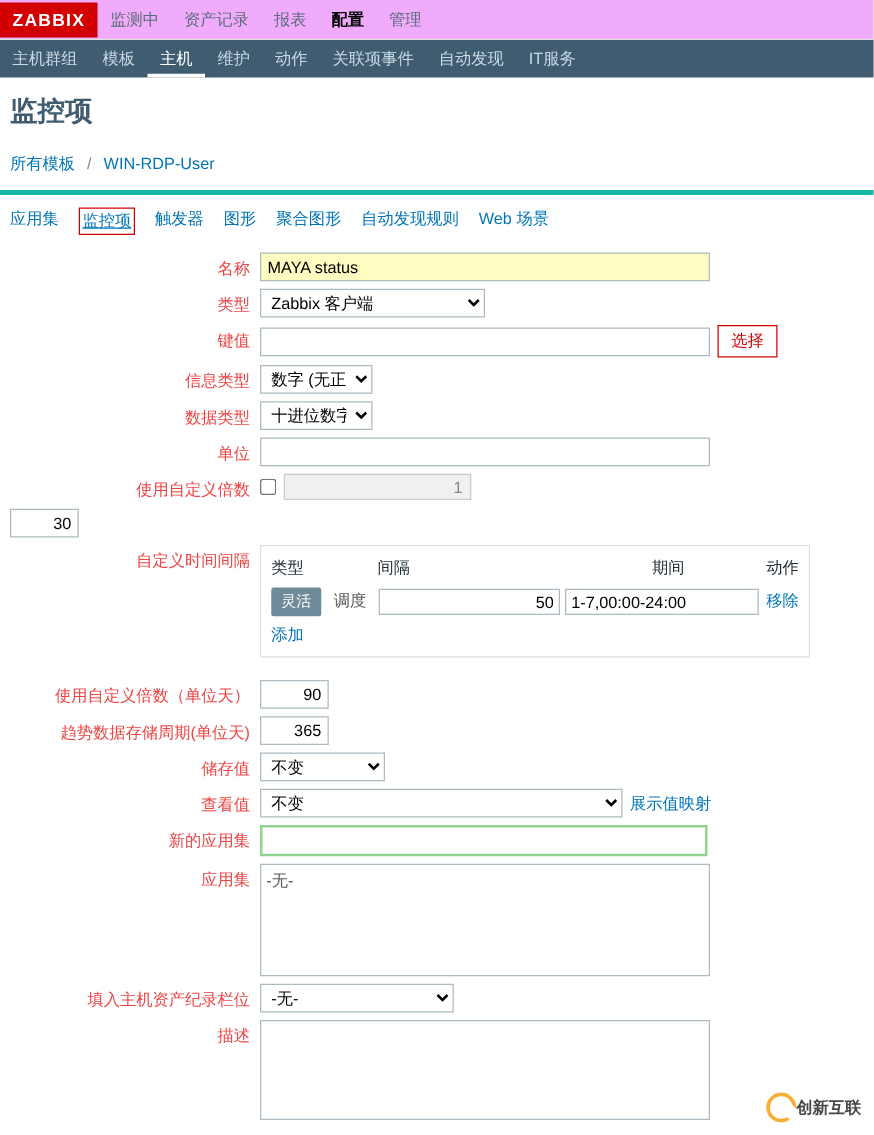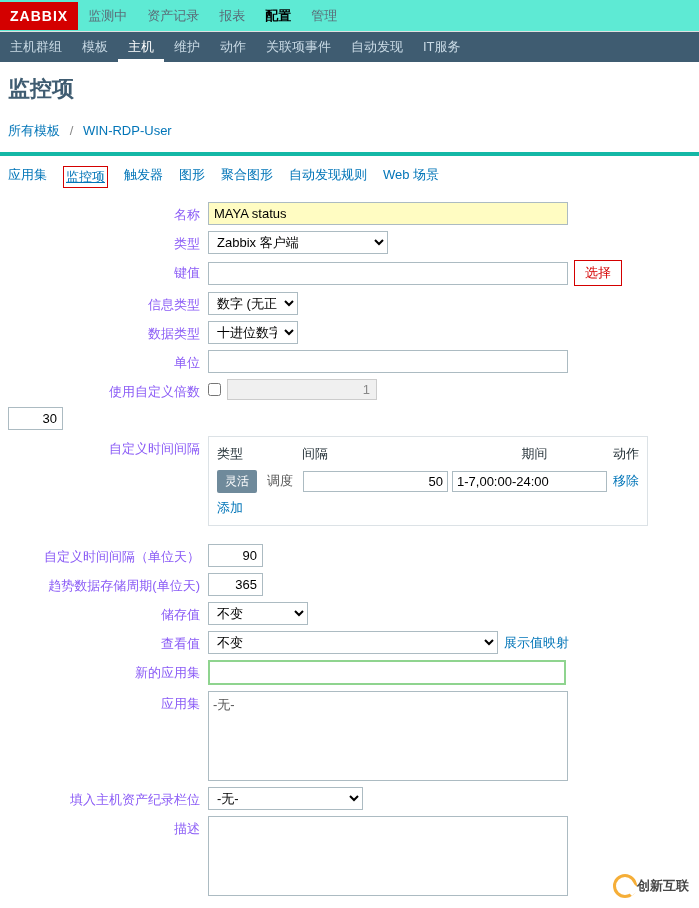--- a/index.html
+++ b/index.html
@@ -1,34 +1,34 @@
 <!DOCTYPE html>
 <html><head>
 <meta charset="utf-8">
 <style>
 * { box-sizing: border-box; margin: 0; padding: 0; }
 body { font-family: Arial, "Microsoft YaHei", sans-serif; font-size: 13px; color: #1f2c33; background: #fff; width: 699px; }
-.topbar { background: #5eead4; border-bottom: 1px solid #e0e0e0; display: flex; align-items: center; height: 32px; }
+.topbar { background: #f0abfc; border-bottom: 1px solid #e0e0e0; display: flex; align-items: center; height: 32px; }
 .logo { background: #d40000; color: #fff; font-weight: bold; padding: 6px 10px; font-size: 14px; letter-spacing: 1px; }
 .topnav { display: flex; }
 .topnav a { padding: 8px 10px; color: #5a6d78; text-decoration: none; cursor: pointer; }
 .topnav a.active { color: #000; font-weight: bold; }
 .subnav { background: #3f5c71; display: flex; height: 30px; align-items: center; }
 .subnav a { padding: 6px 10px; color: #c9dae5; text-decoration: none; cursor: pointer; font-size: 13px; }
 .subnav a.active { color: #fff; border-bottom: 3px solid #fff; padding-bottom: 3px; }
 .page-title { font-size: 22px; color: #3f5c71; padding: 12px 8px; }
 .breadcrumb { padding: 6px 8px 12px 8px; border-bottom: 4px solid #14b8a6; }
 .breadcrumb a { color: #0275b8; text-decoration: none; margin-right: 6px; cursor: pointer; }
 .breadcrumb .sep { color: #888; margin-right: 6px; }
 .tabs { padding: 10px 8px 14px 8px; display: flex; gap: 16px; }
 .tabs a { color: #0275b8; text-decoration: none; cursor: pointer; }
 .tabs a.active { border: 1px solid #d40000; padding: 1px 2px; text-decoration: underline; }
 .form { padding: 0 8px 20px 8px; }
 .form-row { display: flex; align-items: flex-start; margin-bottom: 6px; }
-.form-label { width: 200px; text-align: right; padding-right: 8px; padding-top: 4px; color: #8b5cf6; }
+.form-label { width: 200px; text-align: right; padding-right: 8px; padding-top: 4px; color: #ef4444; }
 .form-field { flex: 1; display: flex; align-items: center; gap: 6px; }
 input[type=text] { border: 1px solid #acbbc2; padding: 3px 5px; font-size: 13px; }
 input.wide { width: 360px; }
 input.highlight { background: #fffcc2; }
 input.num { width: 55px; text-align: right; }
 select { border: 1px solid #acbbc2; padding: 2px 4px; font-size: 13px; background: #fff; }
 select.w180 { width: 180px; }
 select.w90 { width: 90px; }
 select.w100 { width: 100px; }
 select.w290 { width: 290px; }
@@ -173,21 +173,21 @@
           <input type="text" class="int" value="50" style="">
           <input type="text" class="per" value="1-7,00:00-24:00" style="">
           <a class="link" style="margin-left:auto">移除</a>
         </div>
         <a class="link">添加</a>
       </div>
     </div>
   </div>
 
   <div class="form-row" style="margin-top:18px">
-    <div class="form-label">自定义时间间隔（单位天）</div>
+    <div class="form-label">使用自定义倍数（单位天）</div>
     <div class="form-field">
         <input type="text" class="num" value="90" style="">
       </div>
   </div>
 
   <div class="form-row">
     <div class="form-label">趋势数据存储周期(单位天)</div>
     <div class="form-field">
         <input type="text" class="num" value="365" style="">
       </div>

